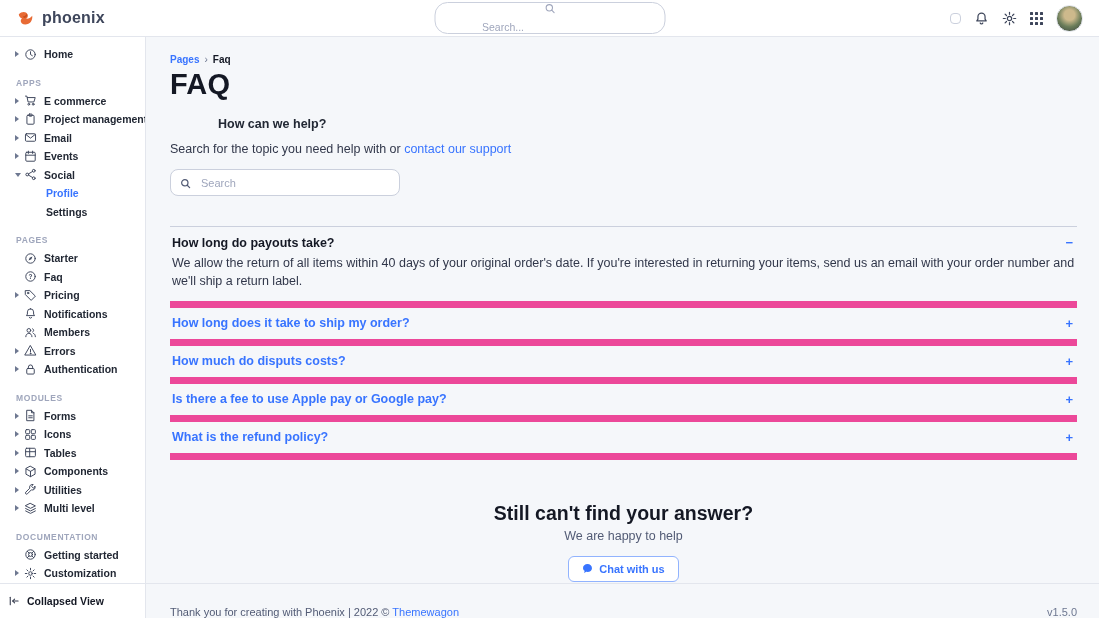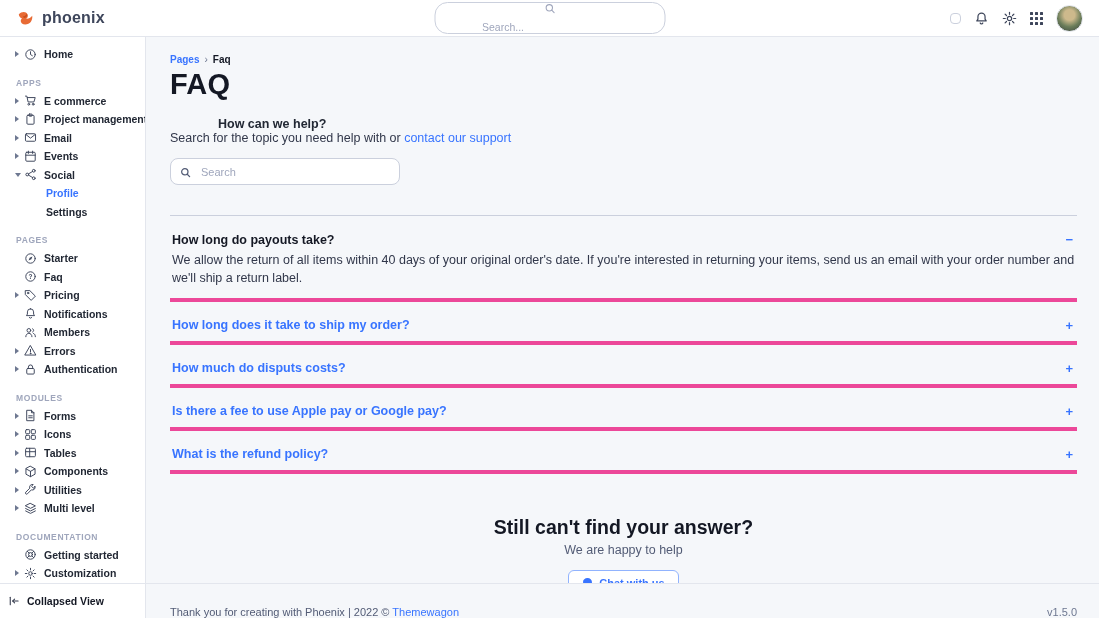--- a/index.html
+++ b/index.html
@@ -58,33 +58,33 @@
   .collapse-bar svg{color:#31374a;}
 
   
   main{flex:1;background:var(--bg-main);display:flex;flex-direction:column;min-width:0;}
   .content{flex:1;padding:17px 22px 0 24px;overflow:hidden;}
   .breadcrumb{font-size:10px;font-weight:700;display:flex;gap:5px;align-items:center;}
   .breadcrumb .crumb-link{color:var(--accent);cursor:pointer;}
   .breadcrumb .crumb-sep{color:#6e7891;font-weight:400;}
   .breadcrumb .crumb-current{color:var(--text-dark);}
   h1.page-title{font-size:29px;font-weight:800;color:var(--text-dark);margin:3px 0 16px;letter-spacing:.2px;}
-  .help-heading{font-size:12.5px;font-weight:700;color:#222834;padding-left:48px;}
+  .help-heading{font-size:12.5px;font-weight:700;color:#222834;margin-bottom:11px;padding-left:48px;}
   .help-text{font-size:12.5px;color:var(--text-body);}
   .help-text a{color:var(--accent);text-decoration:none;cursor:pointer;}
   .faq-search{margin-top:13px;position:relative;width:230px;}
   .faq-search input{width:100%;height:27px;border:1px solid var(--border-dark);border-radius:8px;
     background:#fff;padding:0 10px 0 30px;font-size:11px;outline:none;color:var(--text-body);
     font-family:"Liberation Sans",sans-serif;}
   .faq-search input::placeholder{color:var(--label-gray);}
   .faq-search .search-glyph{position:absolute;left:10px;top:6px;color:#525b75;}
 
   .top-divider{border:none;border-top:1px solid var(--border-dark);margin-top:30px;}
 
-  .faq-item{border-bottom:4px solid #ec4899;margin-top:8px;}
+  .faq-item{border-bottom:7px solid #ec4899;}
   .faq-q{display:flex;justify-content:space-between;align-items:center;padding:8.5px 2px;
     cursor:pointer;font-size:12.5px;font-weight:700;color:var(--accent);}
   .faq-item.expanded .faq-q{color:var(--text-dark);padding-bottom:2px;}
   .faq-toggle{font-size:13px;font-weight:700;color:var(--accent);line-height:1;padding-right:2px;}
   .faq-answer{font-size:12.5px;color:var(--text-body);padding:2px 2px 11px;line-height:1.45;}
 
   .cta{text-align:center;margin-top:42px;}
   .cta-title{font-size:19.5px;font-weight:800;color:var(--text-dark);}
   .cta-sub{font-size:12.5px;color:var(--text-muted);margin-top:4px;}
   .chat-btn{margin-top:13px;display:inline-flex;align-items:center;gap:6px;background:#fff;

